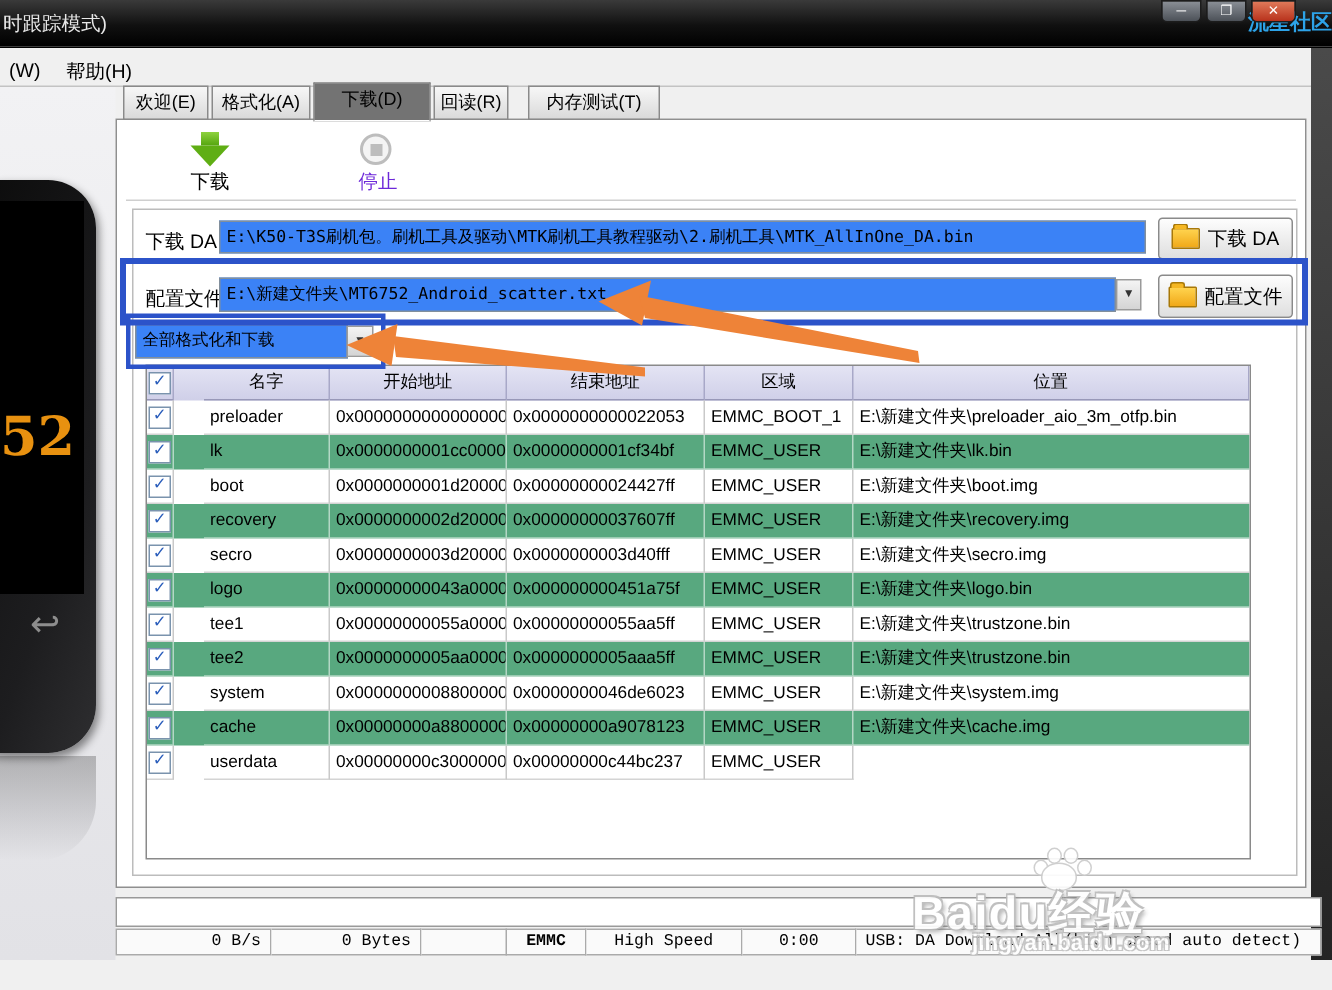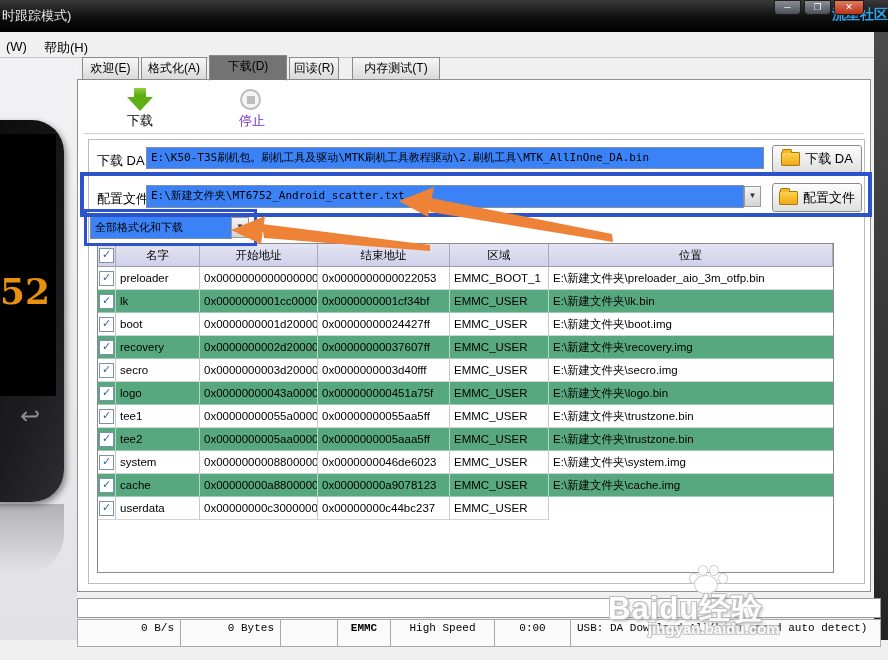--- a/index.html
+++ b/index.html
@@ -66,34 +66,34 @@
     background:#f5b723;border:1px solid #a87808;border-bottom:none;border-radius:2px 2px 0 0;}
 
   
   .ptable{left:97px;top:243px;width:737px;height:330px;background:#fff;border:1px solid #8a8a8a;overflow:hidden;}
   .trow{display:flex;height:23px;line-height:22px;}
   .trow.header{background:linear-gradient(#e4e4f4,#cfcfe8);font-weight:normal;}
   .trow.header .tcell{border-right:1px solid #a8a8c8;border-bottom:1px solid #9898b8;text-align:center;}
   .tcell{box-sizing:border-box;border-right:1px solid #c9c9c9;border-bottom:1px solid #d4d4d4;
     font-size:11.5px;padding:0 4px;white-space:nowrap;overflow:hidden;}
   .tcell.cb{width:18px;padding:0;display:flex;align-items:center;justify-content:center;}
-  .tcell.c-name{width:84px;}
+  .tcell.c-name{width:84px;margin-left:20px;}
   .tcell.c-start{width:118px;}
   .tcell.c-end{width:132px;}
   .tcell.c-region{width:99px;}
   .tcell.c-loc{flex:1;border-right:none;}
   .trow.green{background:#58a87f;}
   .trow.green .tcell{border-right-color:rgba(255,255,255,.55);border-bottom-color:rgba(255,255,255,.4);}
   .checkbox{width:13px;height:13px;background:#fff;border:1px solid #7a93ad;color:#2a5dbb;
     font-size:11px;line-height:11px;text-align:center;}
 
   
   .progressbar{left:77px;top:598px;width:804px;height:20px;background:#fff;border:1px solid #9a9a9a;}
   .statusbar{left:77px;top:619px;width:804px;height:18px;display:flex;}
-  .scell{box-sizing:border-box;height:28px;border:1px solid #aaa;border-left:none;background:#fafafa;
+  .scell{box-sizing:border-box;height:18px;border:1px solid #aaa;border-left:none;background:#fafafa;
     font-family:"Liberation Mono",monospace;font-size:11px;line-height:16px;padding:0 6px;
     white-space:nowrap;overflow:hidden;}
   .scell:first-child{border-left:1px solid #aaa;}
   .scell.r{text-align:right;}  .scell.c{text-align:center;}  .scell.b{font-weight:bold;}
 
   
   .bluebox{border:4px solid #2c53c9;z-index:30;pointer-events:none;}
   .bluebox.thin{border-width:3px;}
   .arrows{left:0;top:0;width:888px;height:660px;z-index:40;pointer-events:none;}
 

